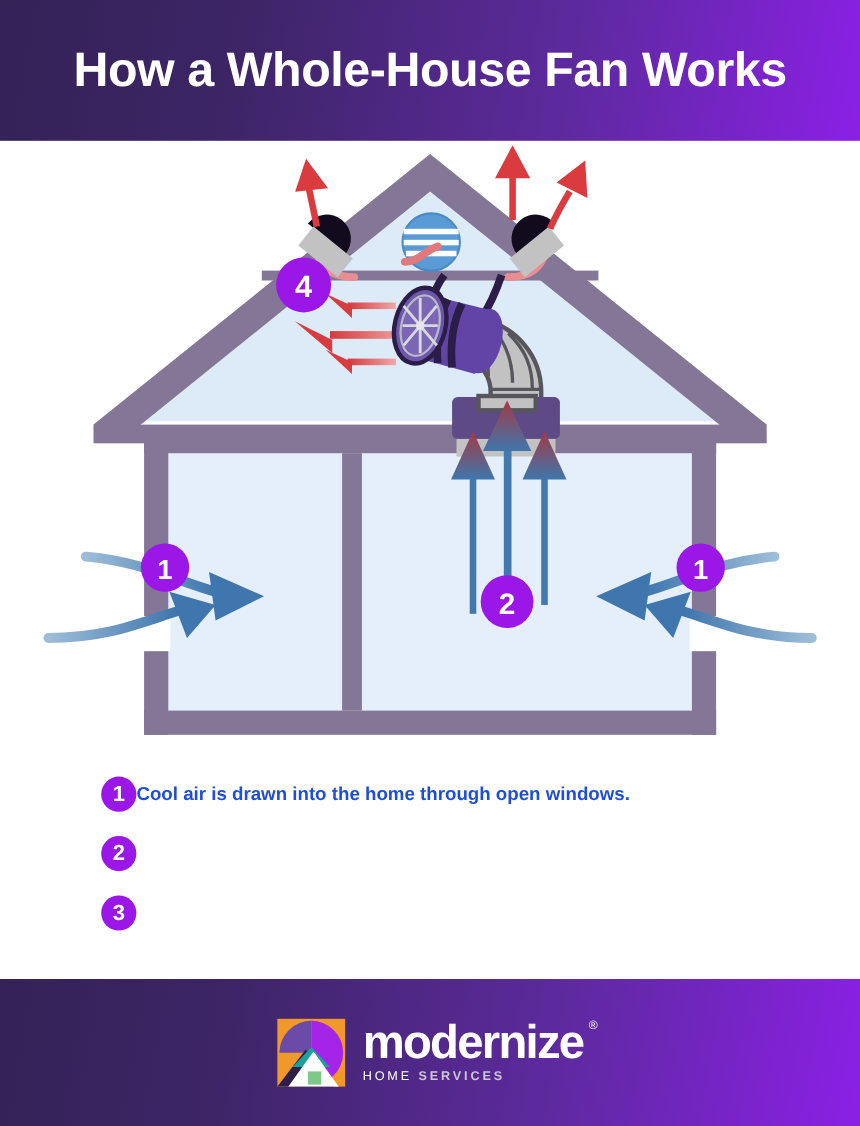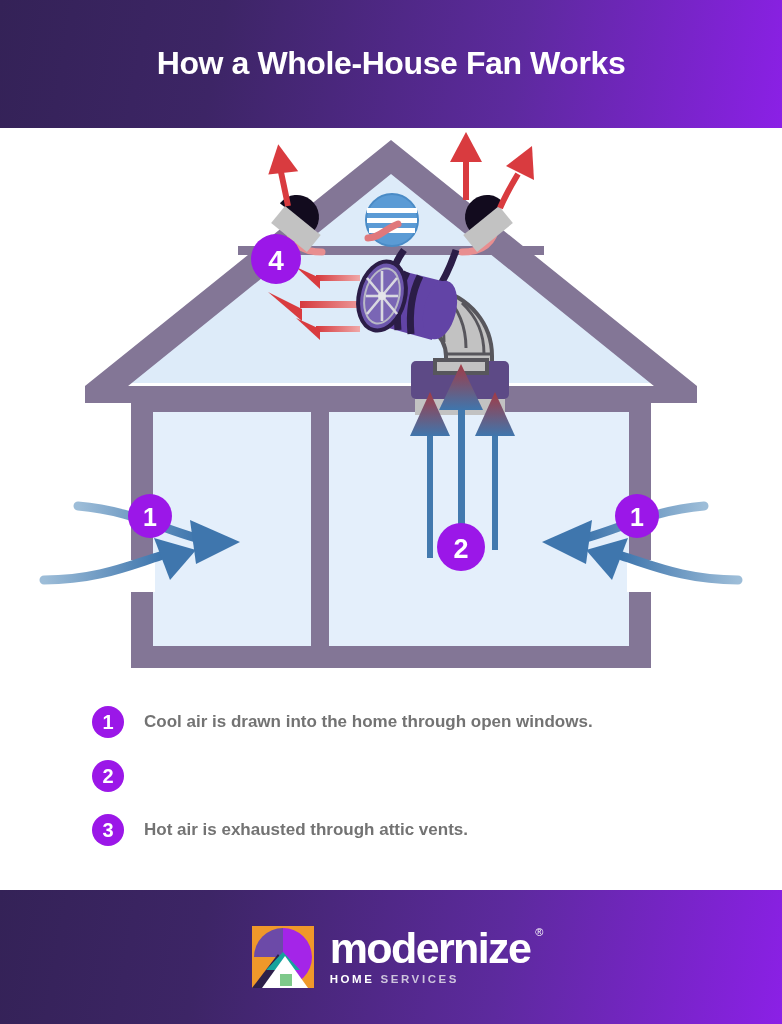--- a/index.html
+++ b/index.html
@@ -6,54 +6,54 @@
   body{width:782px;height:1024px;font-family:"Liberation Sans",sans-serif;overflow:hidden;}
   .page{position:relative;width:782px;height:1024px;background:#fff;}
 
   
   .header{
     position:absolute;left:0;top:0;width:782px;height:128px;
     background:linear-gradient(100deg,#342257 0%,#3d2566 28%,#5d2a9e 66%,#8b20e6 100%);
     display:flex;align-items:center;justify-content:center;
   }
   .header-title{
-    color:#ffffff;font-size:32px;font-weight:bold;letter-spacing:-0.4px;
+    color:#ffffff;font-size:44px;font-weight:bold;letter-spacing:-0.4px;
     text-align:center;line-height:1.1;
   }
 
   
   .diagram{position:absolute;left:0;top:128px;width:782px;height:560px;}
   .diagram svg{display:block;}
 
   
   .legend{position:absolute;left:92px;top:706px;width:640px;}
   .legend-row{display:flex;align-items:center;margin-bottom:22px;}
   .badge{
     width:32px;height:32px;border-radius:50%;background:#9b17e8;
     color:#fff;font-size:20px;font-weight:bold;
     display:flex;align-items:center;justify-content:center;flex:none;
   }
-  .legend-text{margin-left:20px;font-size:17px;font-weight:bold;color:#737373;text-align:right;}
+  .legend-text{margin-left:0;font-size:17px;font-weight:bold;color:#1d4ed8;text-align:right;}
 
   
   .footer{
     position:absolute;left:0;top:890px;width:782px;height:134px;
     background:linear-gradient(100deg,#342257 0%,#3d2566 26%,#5d2a9e 64%,#8b20e6 100%);
     display:flex;align-items:center;justify-content:center;
   }
   .logo{display:flex;align-items:center;}
   .logo-mark{width:62px;height:62px;flex:none;}
   .logo-type{margin-left:16px;display:flex;flex-direction:column;justify-content:center;}
   .logo-word{
     position:relative;color:#fff;font-size:43px;font-weight:bold;
     letter-spacing:-1.6px;line-height:0.92;
   }
   .logo-reg{position:absolute;top:-2px;right:-13px;font-size:11px;font-weight:normal;letter-spacing:0;}
   .logo-sub{margin-top:5px;font-size:11.5px;letter-spacing:2.6px;color:#e8e2f2;}
-  .logo-sub b{color:#ffffff;font-weight:bold;}
+  .logo-sub b{color:#ffffff;font-weight:normal;}
   .logo-sub span{color:#cdc4dd;font-weight:bold;}
 </style>
 </head>
 <body>
 
 <div class="page">
 
   <div class="header">
     <div class="header-title">How a Whole-House Fan Works</div>
   </div>
@@ -243,21 +243,20 @@
   <div class="legend">
     <div class="legend-row">
       <div class="badge">1</div>
       <div class="legend-text">Cool air is drawn into the home through open windows.</div>
     </div>
     <div class="legend-row">
       <div class="badge">2</div>
     </div>
     <div class="legend-row">
       <div class="badge">3</div>
-      <div class="legend-text">Hot air is exhausted through attic vents.</div>
     </div>
   </div>
 
   <div class="footer">
     <div class="logo">
       <div class="logo-mark">
         <svg width="62" height="62" viewBox="0 0 62 62" xmlns="http://www.w3.org/2000/svg">
           <rect x="0" y="0" width="62" height="62" fill="#f0982a"></rect>
           <path d="M31 2 a29 29 0 0 1 0 58 Z" fill="#a425e8"></path>
           <path d="M31 2 a29 29 0 0 0 -29 29 L31 31 Z" fill="#6c4aa8"></path>

